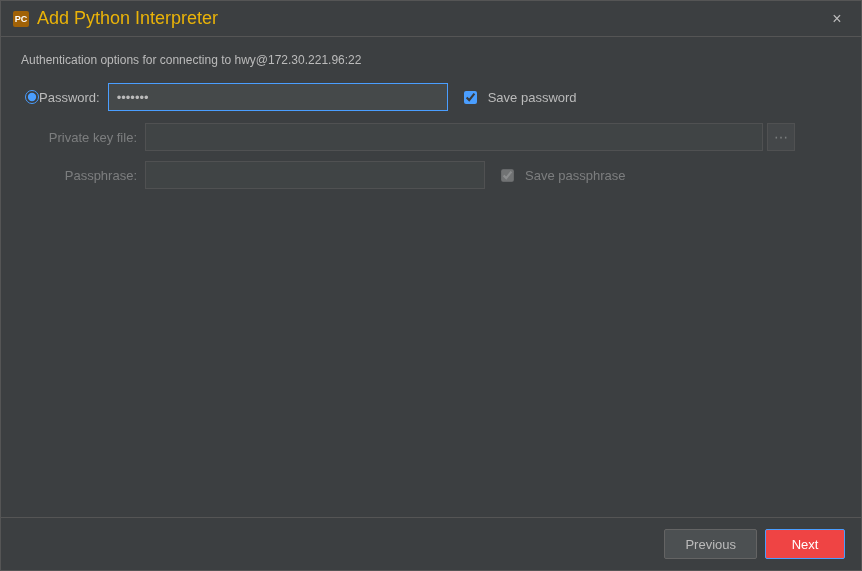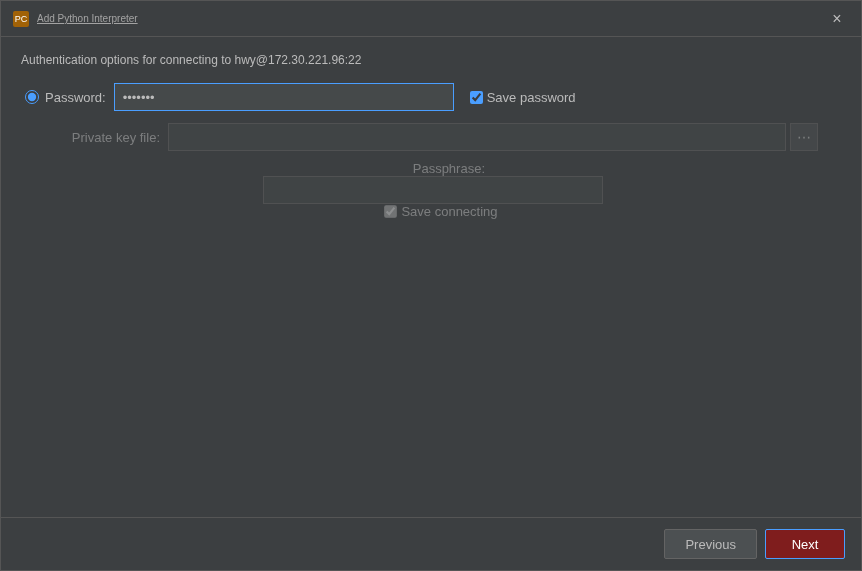--- a/index.html
+++ b/index.html
@@ -55,28 +55,27 @@
 
     .pc-icon {
       width: 16px;
       height: 16px;
       background: #a16207;
       border-radius: 2px;
       display: flex;
       align-items: center;
       justify-content: center;
       font-size: 9px;
-      font-weight: normal;
+      font-weight: bold;
       color: white;
     }
 
     .title-text {
-      color: #a3a3a3;
-      font-size: 10px;
-      text-decoration: underline;
+      color: #eab308;
+      font-size: 18px;
     }
 
     .close-btn {
       width: 24px;
       height: 24px;
       display: flex;
       align-items: center;
       justify-content: center;
       cursor: pointer;
       color: #bbbbbb;
@@ -97,21 +96,21 @@
 
     .option-row {
       display: flex;
       align-items: center;
       margin-bottom: 10px;
     }
 
     .radio-option {
       display: flex;
       align-items: center;
-      gap: 6px;
+      gap: 0;
       cursor: pointer;
     }
 
     .radio-input {
       width: 14px;
       height: 14px;
       accent-color: #4a9eff;
       cursor: pointer;
     }
 
@@ -155,21 +154,21 @@
       padding: 4px 8px;
       font-size: 13px;
       width: 340px;
       height: 28px;
       outline: none;
     }
 
     .checkbox-group {
       display: flex;
       align-items: center;
-      gap: 4px;
+      gap: 11px;
       margin-left: 16px;
     }
 
     .checkbox-input {
       width: 13px;
       height: 13px;
       accent-color: #4a9eff;
       cursor: pointer;
     }
 
@@ -199,21 +198,20 @@
       height: 28px;
       display: flex;
       align-items: center;
       justify-content: center;
       cursor: pointer;
       font-size: 14px;
     }
 
     .disabled-row {
       opacity: 0.5;
-      justify-content: center;
     }
 
     .dialog-footer {
       border-top: 1px solid #555555;
       padding: 26px 16px;
       display: flex;
       justify-content: flex-end;
       align-items: center;
       gap: 8px;
       height: 52px;
@@ -231,21 +229,21 @@
       align-items: center;
       justify-content: center;
     }
 
     .btn-default {
       background: #4c5052;
       color: #bbbbbb;
     }
 
     .btn-primary {
-      background: #7f1d1d;
+      background: #ef4444;
       color: white;
       border-color: #4a9eff;
     }
   </style>
 </head>
 <body>
 
 <div class="dialog">
 
   <div class="title-bar">
@@ -278,26 +276,26 @@
     <div class="keypair-row disabled-row" style="padding-left: 4px; margin-bottom: 10px; display: flex; align-items: center;">
       <span class="field-label">Private key file:</span>
       <div class="file-input-wrapper">
         <input type="text" class="text-input" style="width: 618px;">
         <div class="browse-btn">
           <span>⋯</span>
         </div>
       </div>
     </div>
 
-    <div class="keypair-row disabled-row" style="padding-left: 4px; display: flex; align-items: center; flex-direction: column;">
+    <div class="keypair-row disabled-row" style="padding-left: 4px; display: flex; align-items: center;">
       <span class="field-label">Passphrase:</span>
       <input type="password" class="text-input" style="">
       <div class="checkbox-group">
         <input type="checkbox" class="checkbox-input" checked="" disabled="" style="">
-        <label class="checkbox-label">Save connecting</label>
+        <label class="checkbox-label">Save passphrase</label>
       </div>
     </div>
   </div>
 
   <div class="dialog-footer">
     <button class="btn btn-default">Previous</button>
     <button class="btn btn-primary">Next</button>
   </div>
 </div>
 

